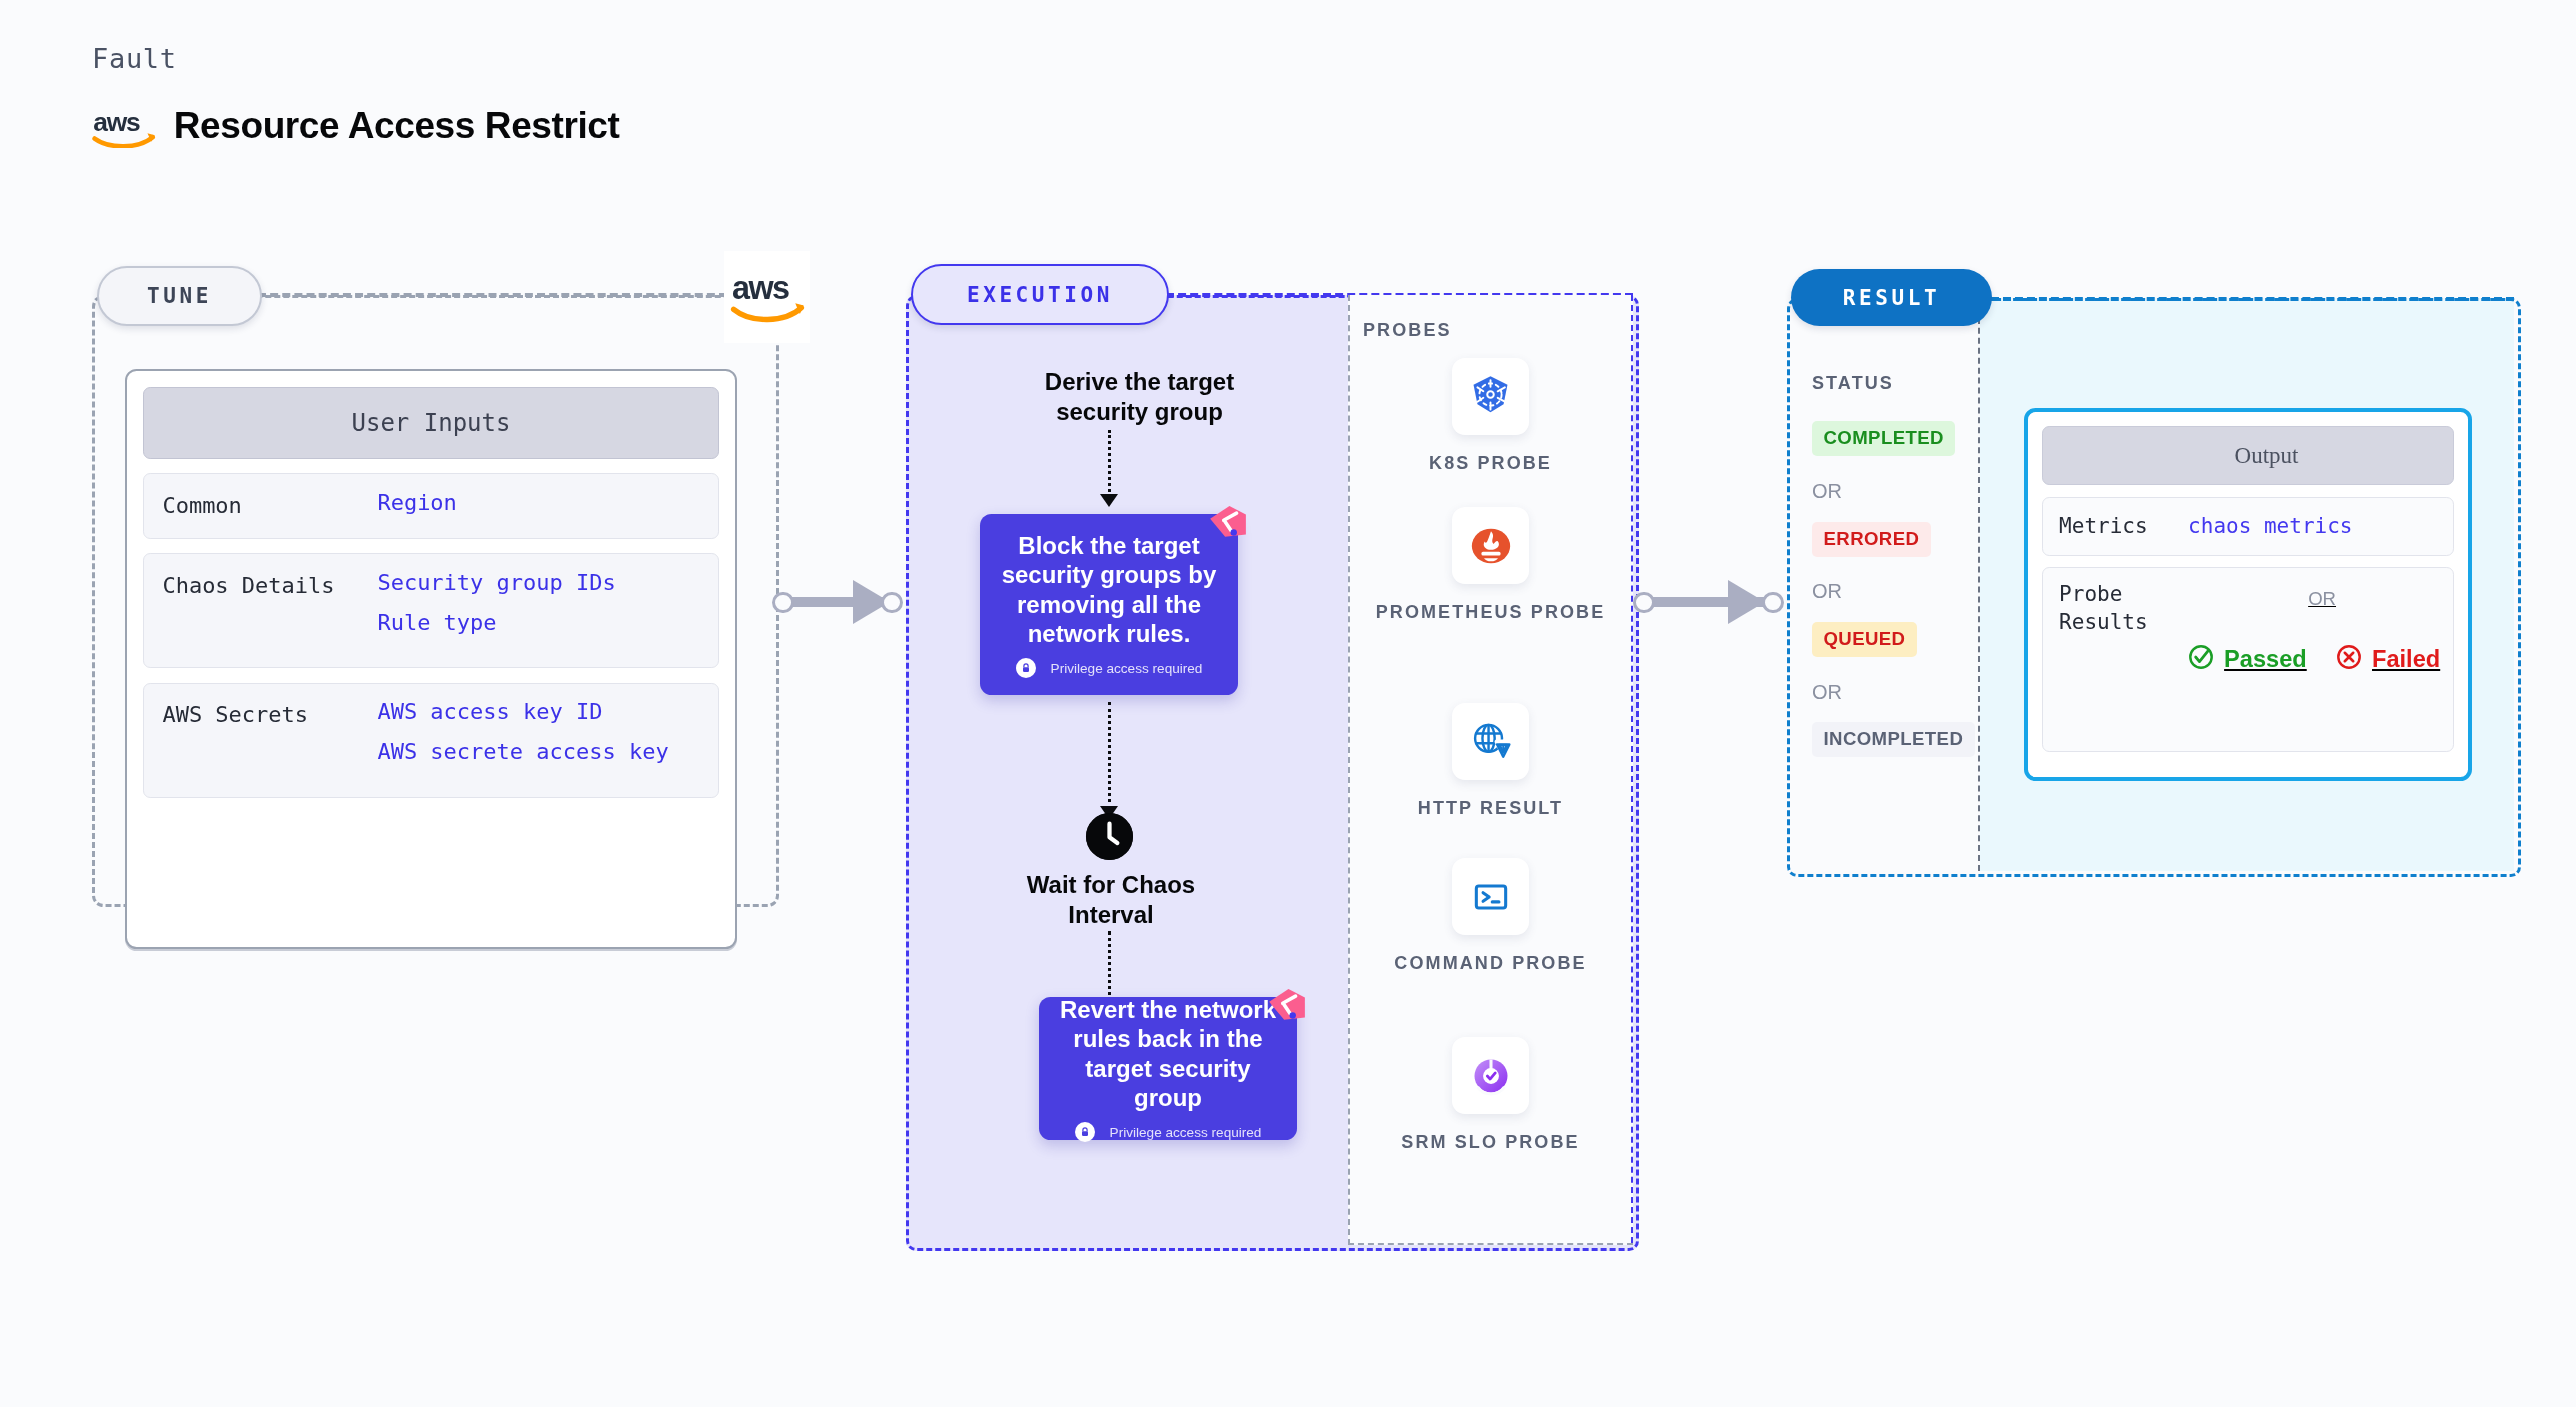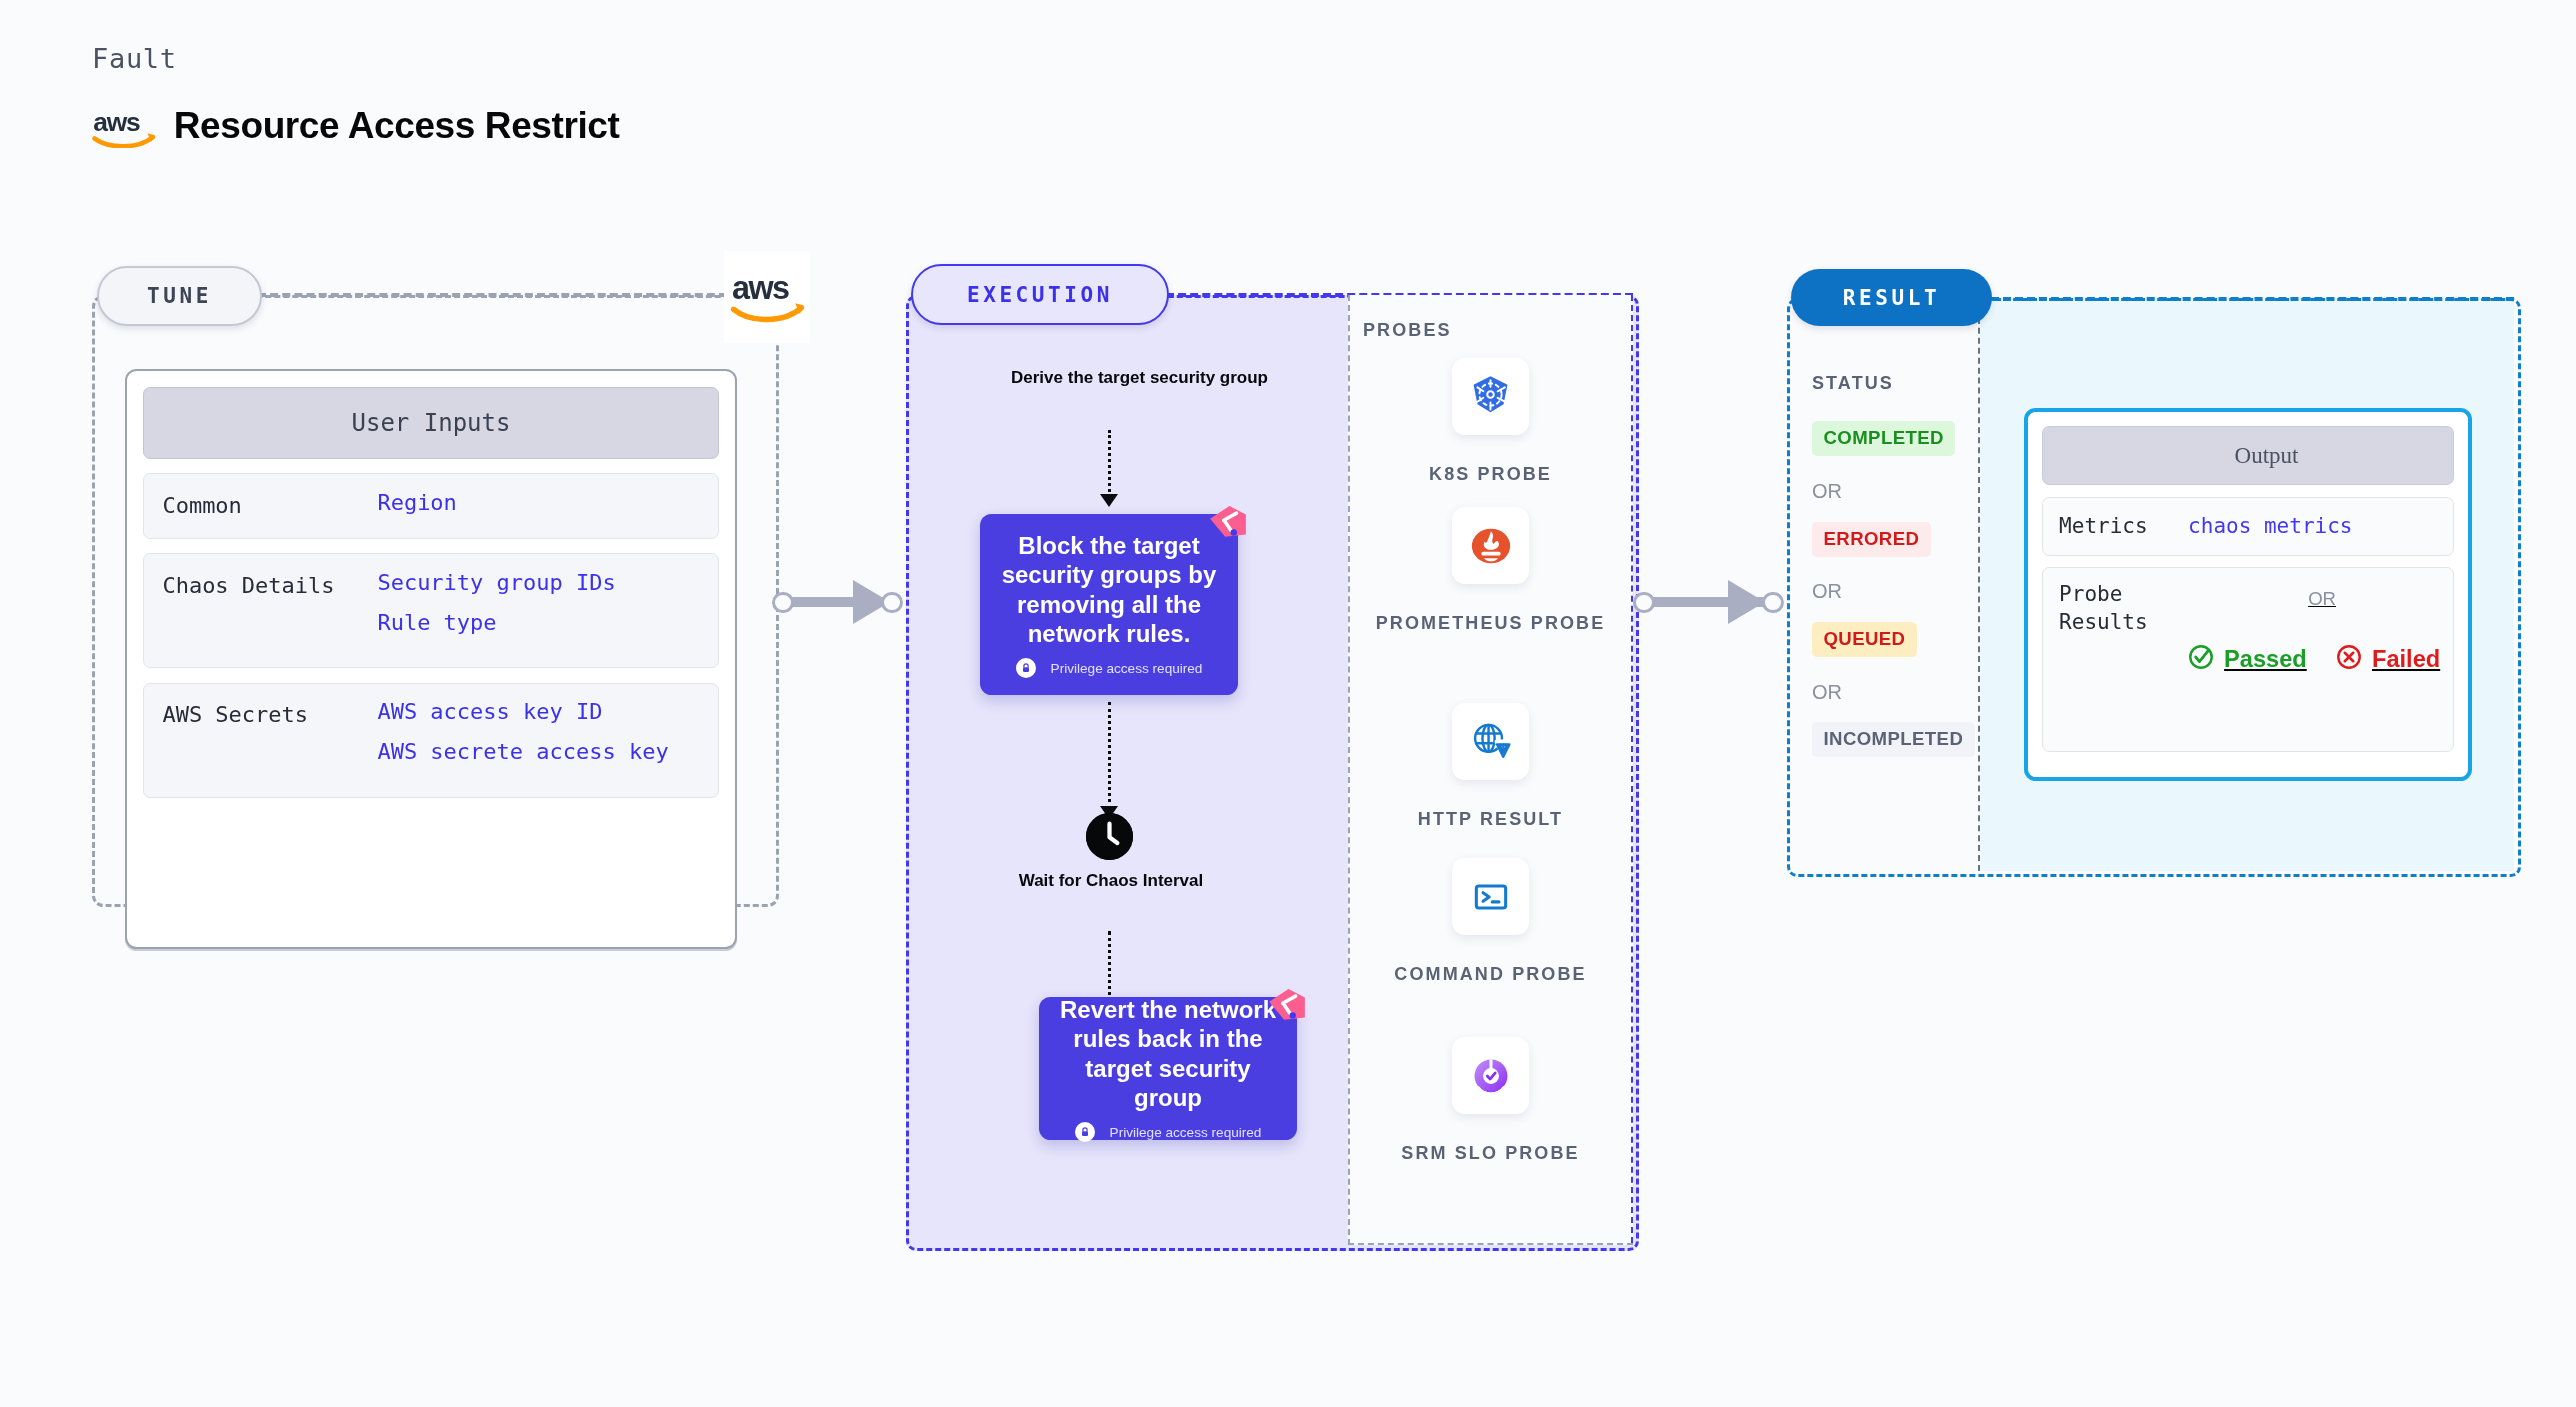--- a/index.html
+++ b/index.html
@@ -91,26 +91,26 @@
     position:absolute;left:1363px;top:320px;
     font-size:18px;font-weight:bold;letter-spacing:2.1px;color:#5a6275;
   }
   .probe{position:absolute;width:285px;left:1348px;text-align:center;}
   .probe-icon-box{
     width:77px;height:77px;margin:0 auto;background:#ffffff;border-radius:13px;
     box-shadow:0 3.6px 10px rgba(60,70,110,.10);
     display:flex;align-items:center;justify-content:center;
   }
   .probe-caption{
-    margin-top:27px;font-size:18px;font-weight:bold;letter-spacing:2.1px;color:#5a6275;
+    margin-top:16px;font-size:18px;font-weight:bold;letter-spacing:2.1px;color:#5a6275;
     line-height:1.4;
   }
 
   .flow-label{
-    position:absolute;text-align:center;font-size:17px;font-weight:bold;color:#07080a;
+    position:absolute;text-align:center;font-size:24px;font-weight:bold;color:#07080a;
     line-height:1.25;
   }
   .step-box{
     position:absolute;background:#4a3ee0;border-radius:11.5px;color:#fff;
     box-shadow:0 5.7px 14.3px rgba(50,40,170,.22);
     display:flex;flex-direction:column;align-items:center;justify-content:center;
     text-align:center;padding:13px 15.8px;box-sizing:border-box;
   }
   .step-title{font-size:24px;font-weight:bold;line-height:1.22;}
   .step-note{

